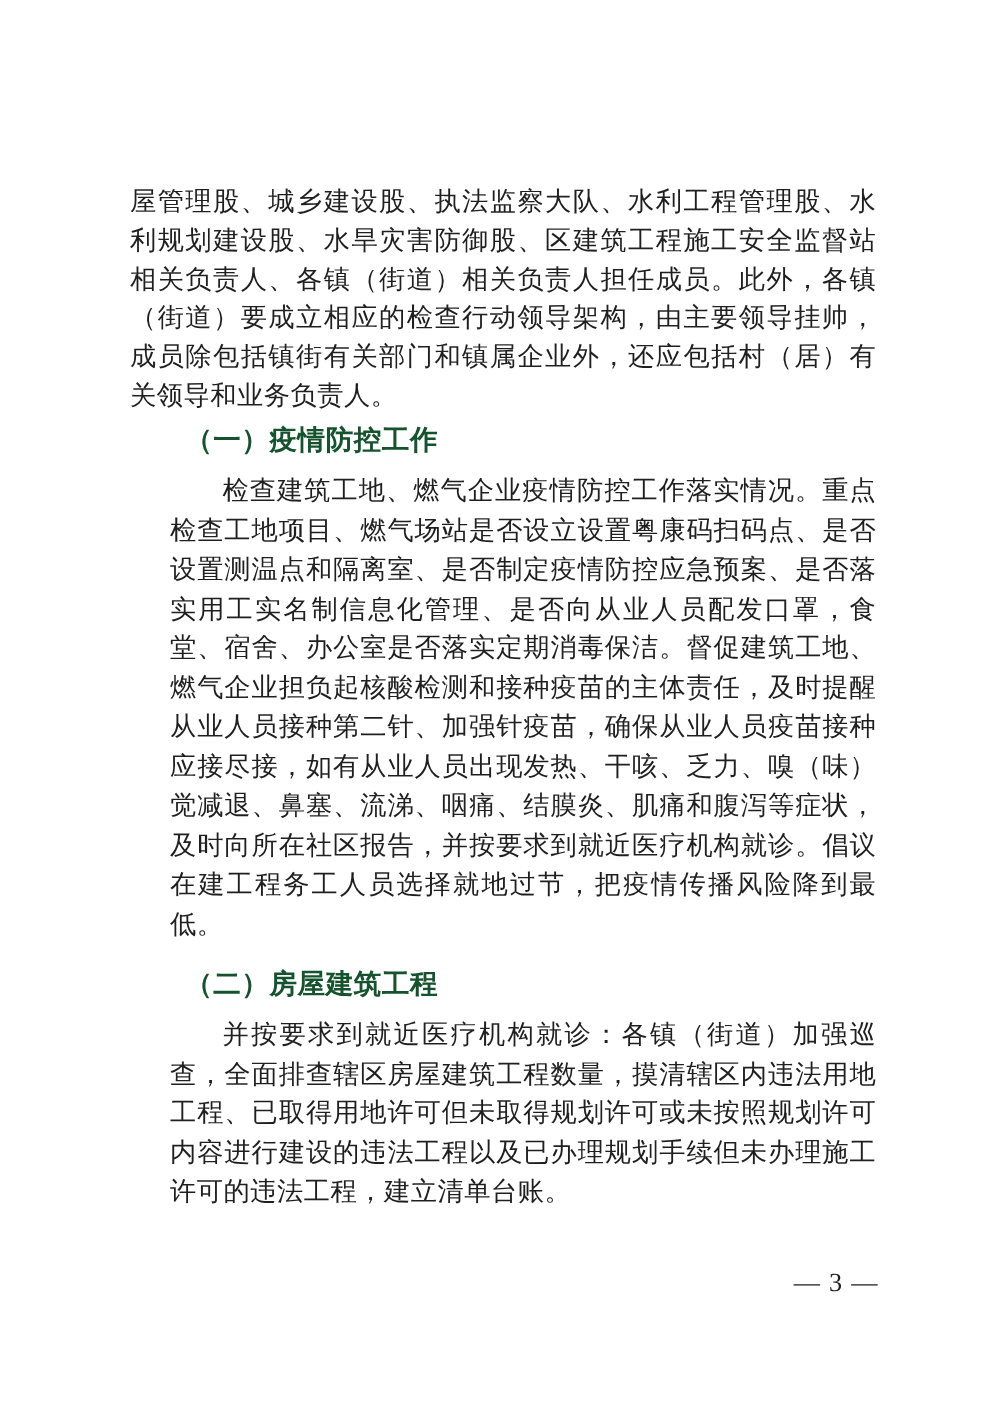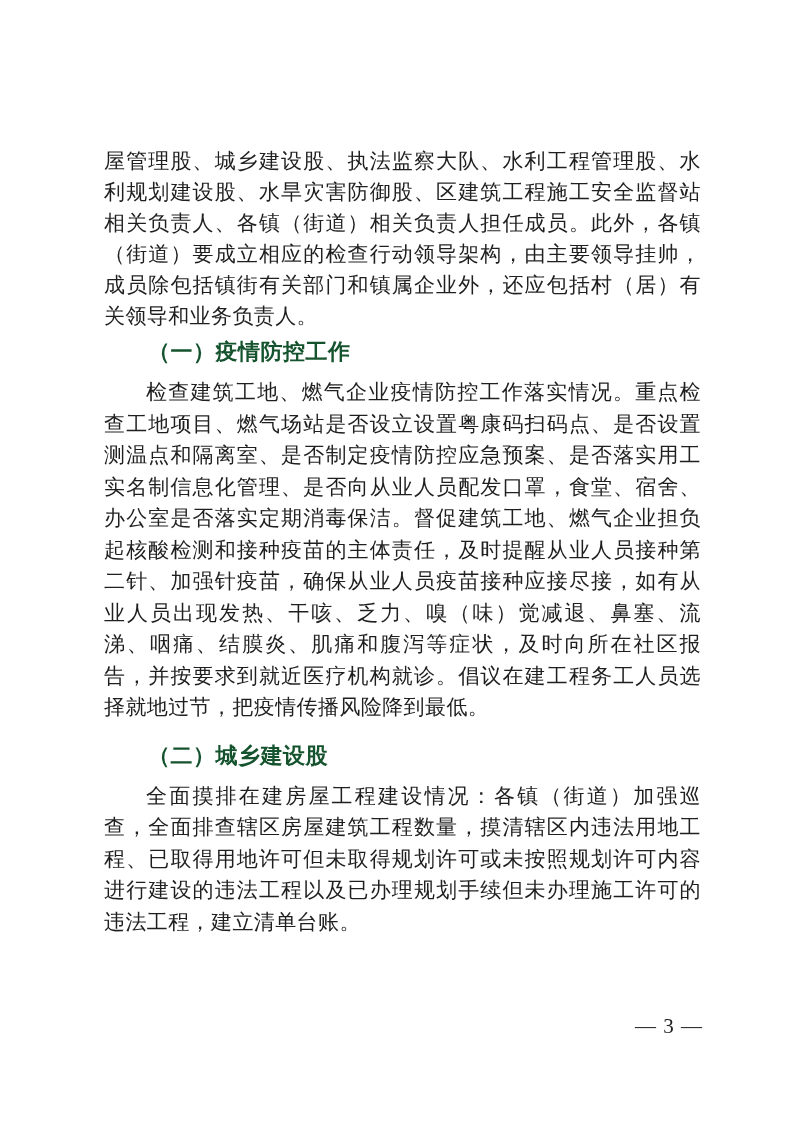--- a/index.html
+++ b/index.html
@@ -36,20 +36,21 @@
     word-break: normal;
   }
   p.body.continuation {
     text-indent: 0;
     line-height: 31px;
   }
   p.body.indented {
     text-indent: 2em;
     margin-top: 5px;
     line-height: 31.5px;
+    margin-left: 32px;
   }
   h2.sec-heading {
     margin: 0;
     font-family: "Liberation Sans", "DejaVu Sans", sans-serif;
     font-size: 22px;
     font-weight: 700;
     line-height: 40px;
     letter-spacing: 0.5px;
     text-indent: 2em;
     color: #111;
@@ -85,20 +86,20 @@
 <div class="page">
   <div class="content">
 
     <p class="body continuation">屋管理股、城乡建设股、执法监察大队、水利工程管理股、水利规划建设股、水旱灾害防御股、区建筑工程施工安全监督站相关负责人、各镇（街道）相关负责人担任成员。此外，各镇（街道）要成立相应的检查行动领导架构，由主要领导挂帅，成员除包括镇街有关部门和镇属企业外，还应包括村（居）有关领导和业务负责人。</p>
 
 
     <h3 class="sub-heading">（一）疫情防控工作</h3>
 
     <p class="body indented">检查建筑工地、燃气企业疫情防控工作落实情况。重点检查工地项目、燃气场站是否设立设置粤康码扫码点、是否设置测温点和隔离室、是否制定疫情防控应急预案、是否落实用工实名制信息化管理、是否向从业人员配发口罩，食堂、宿舍、办公室是否落实定期消毒保洁。督促建筑工地、燃气企业担负起核酸检测和接种疫苗的主体责任，及时提醒从业人员接种第二针、加强针疫苗，确保从业人员疫苗接种应接尽接，如有从业人员出现发热、干咳、乏力、嗅（味）觉减退、鼻塞、流涕、咽痛、结膜炎、肌痛和腹泻等症状，及时向所在社区报告，并按要求到就近医疗机构就诊。倡议在建工程务工人员选择就地过节，把疫情传播风险降到最低。</p>
 
-    <h3 class="sub-heading second">（二）城乡建设股</h3>
+    <h3 class="sub-heading second">（二）房屋建筑工程</h3>
 
-    <p class="body indented">全面摸排在建房屋工程建设情况：各镇（街道）加强巡查，全面排查辖区房屋建筑工程数量，摸清辖区内违法用地工程、已取得用地许可但未取得规划许可或未按照规划许可内容进行建设的违法工程以及已办理规划手续但未办理施工许可的违法工程，建立清单台账。</p>
+    <p class="body indented">并按要求到就近医疗机构就诊：各镇（街道）加强巡查，全面排查辖区房屋建筑工程数量，摸清辖区内违法用地工程、已取得用地许可但未取得规划许可或未按照规划许可内容进行建设的违法工程以及已办理规划手续但未办理施工许可的违法工程，建立清单台账。</p>
 
   </div>
 
   <div class="page-footer">— 3 —</div>
 </div>
 
 </body></html>

